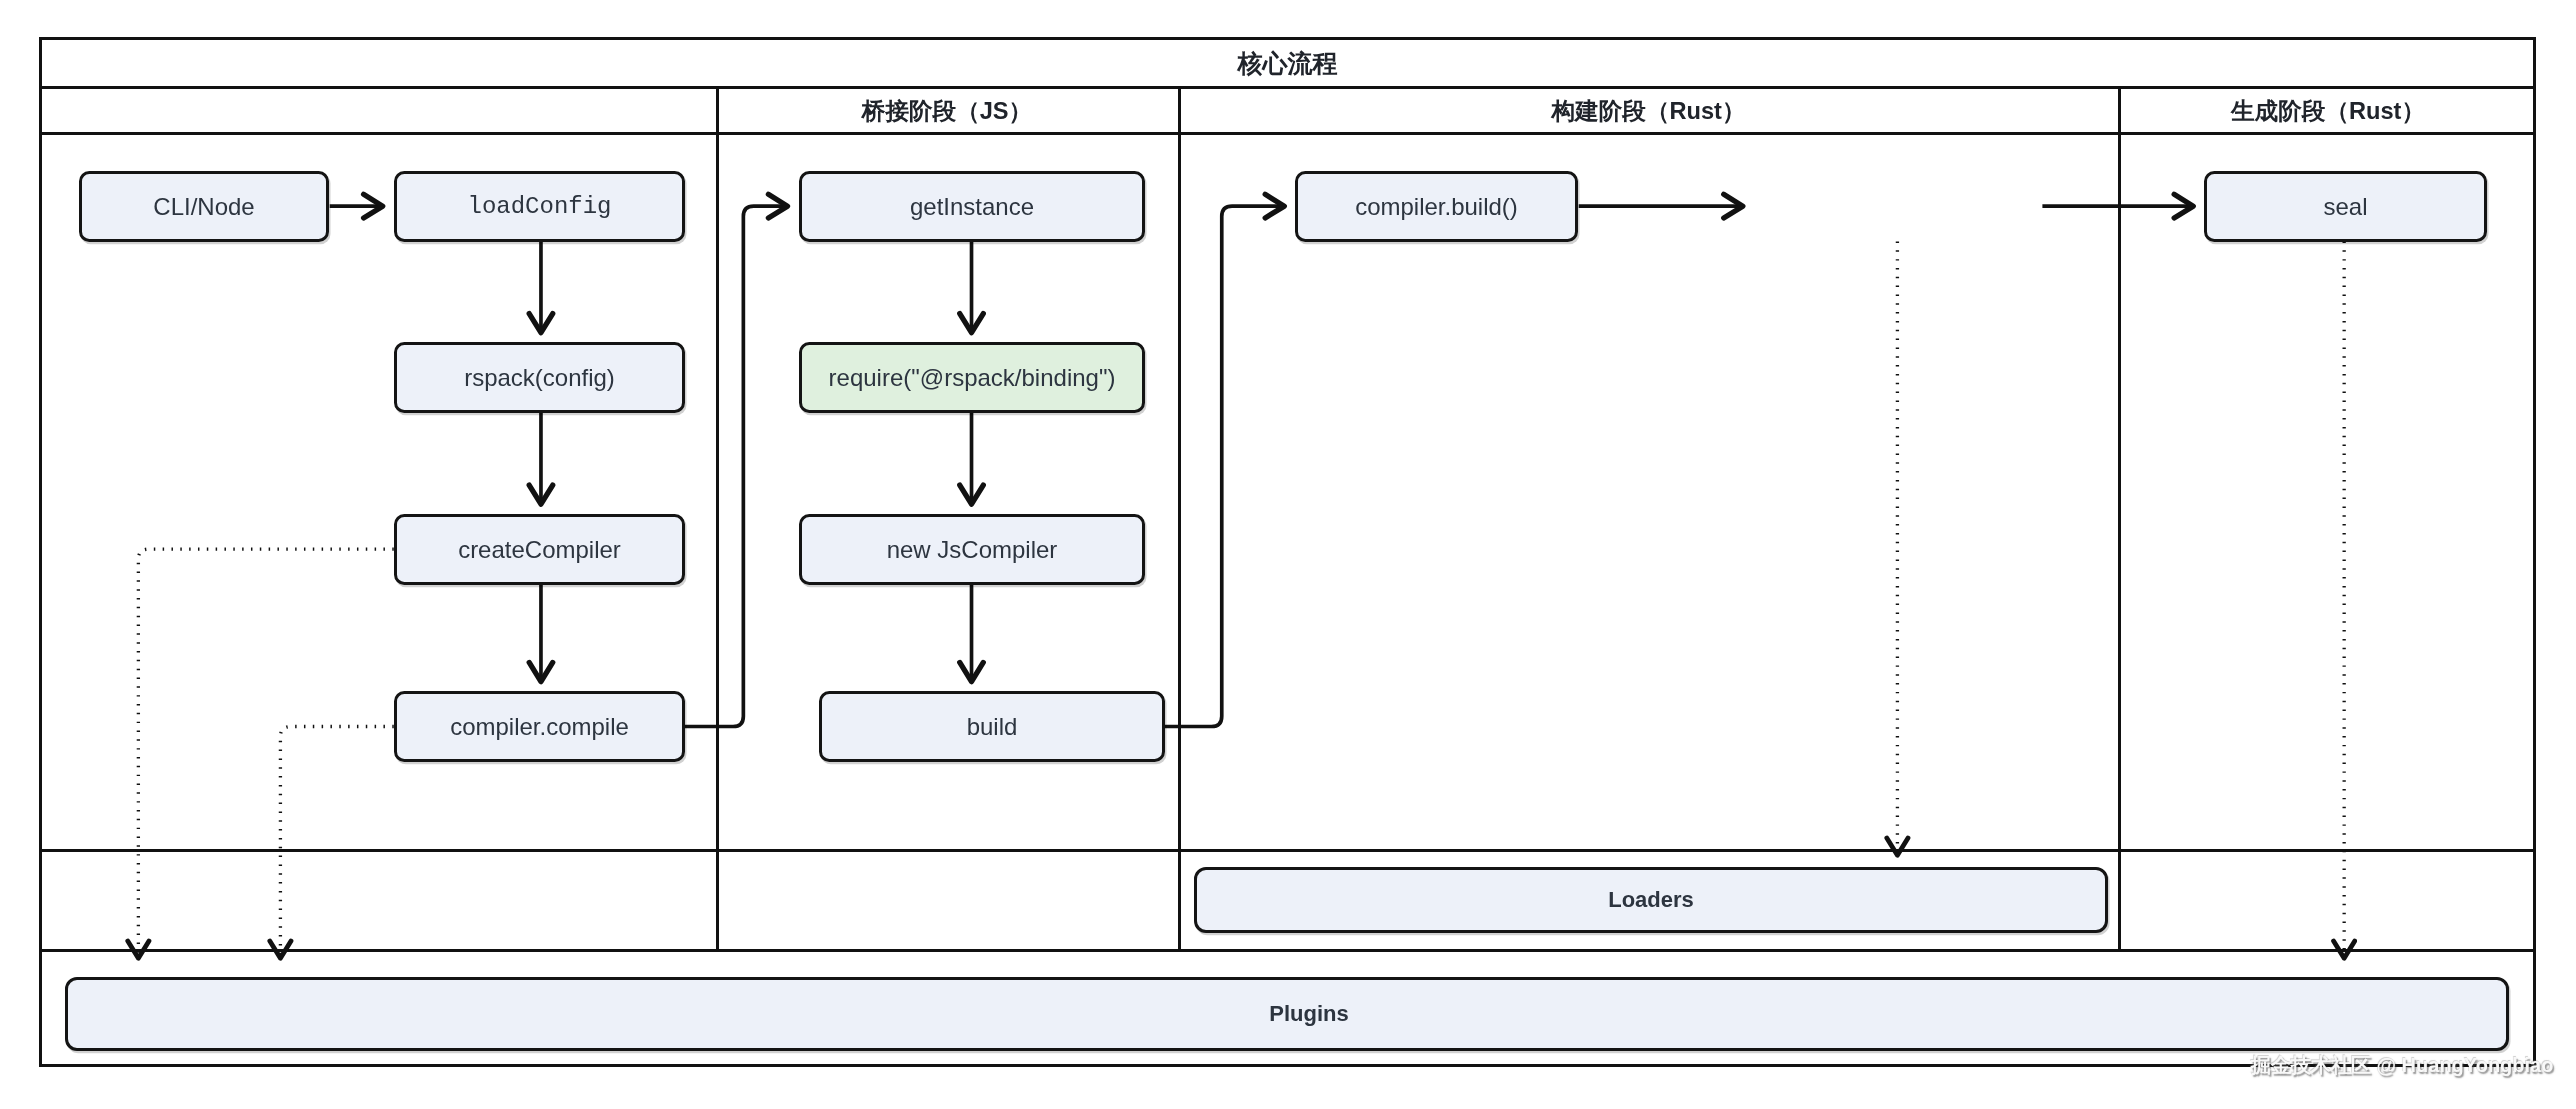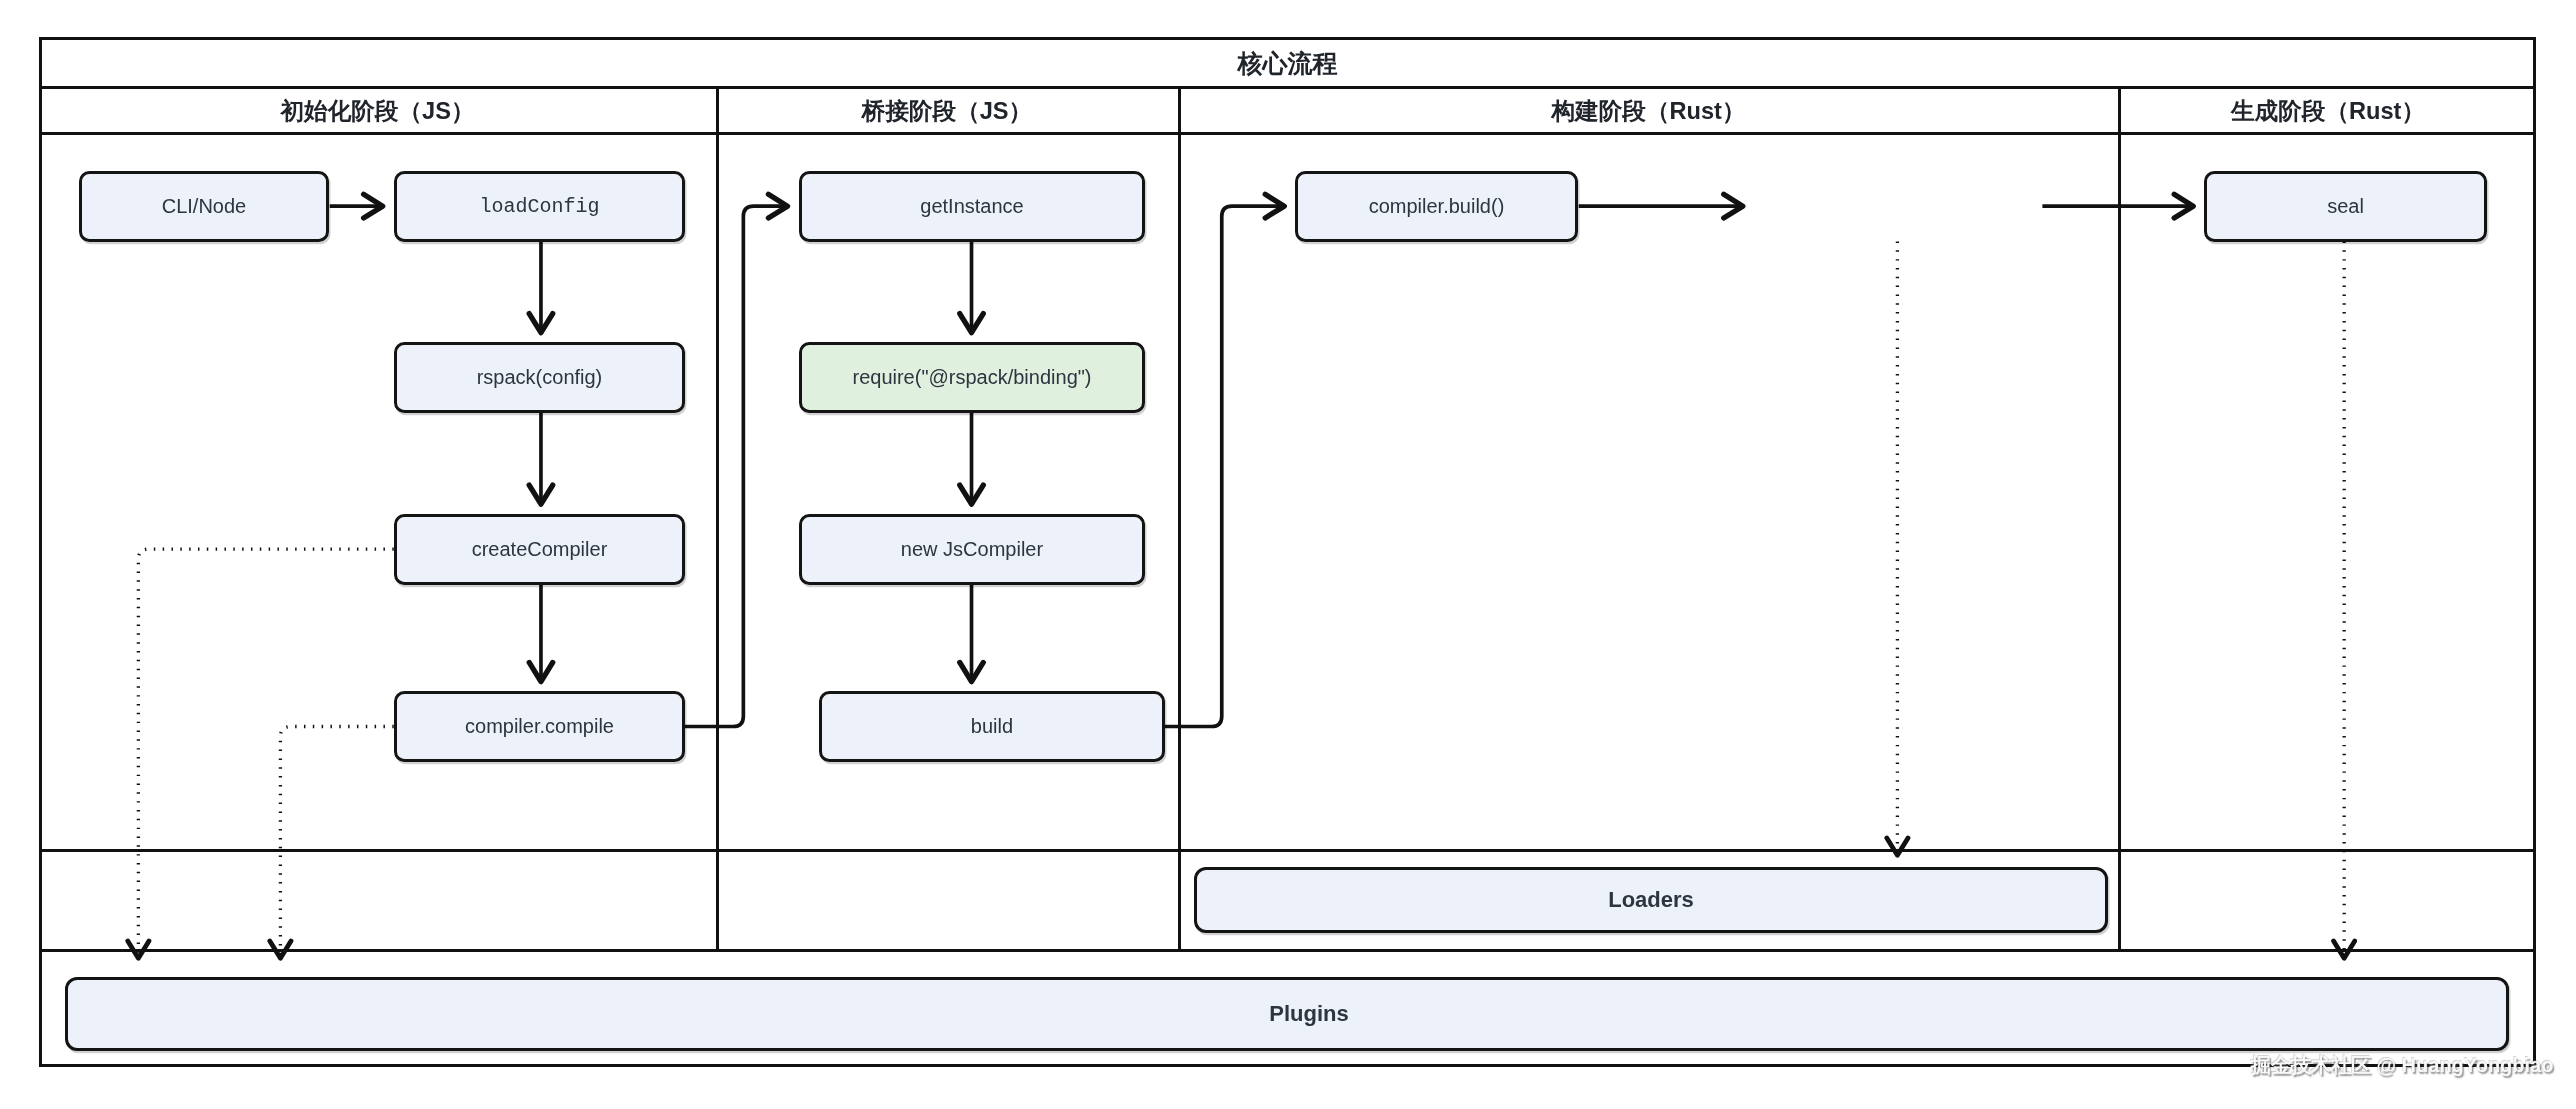--- a/index.html
+++ b/index.html
@@ -28,21 +28,21 @@
     position:absolute;top:89px;height:43px;
     display:flex;align-items:center;justify-content:center;
     font-size:23.6px;font-weight:bold;color:#20242b;
   }
 
   
   .node{
     position:absolute;box-sizing:border-box;
     background:#edf1f9;border:3.7px solid #141414;border-radius:10.3px;
     display:flex;align-items:center;justify-content:center;
-    font-size:20px;color:#2d3540;
+    font-size:24px;color:#2d3540;
     box-shadow:1.5px 2.2px 0 rgba(0,0,0,0.18);
   }
   .node.green{background:#dff0de;}
   .node.banner{font-weight:bold;font-size:22px;border-radius:12px;}
 
   
   svg.wires{position:absolute;left:0;top:0;pointer-events:none;}
   .wire{stroke:#111;stroke-width:5;fill:none;}
   .wire.dotted{stroke-width:4.5;stroke-dasharray:2 10;}
 
@@ -61,21 +61,20 @@
   <div class="frame"></div>
   <div class="hline" style="top:86px;"></div>
   <div class="hline" style="top:132px;"></div>
   <div class="hline" style="top:849px;"></div>
   <div class="hline" style="top:949px;"></div>
   <div class="vline" style="left:716px;"></div>
   <div class="vline" style="left:1178px;"></div>
   <div class="vline" style="left:2118px;"></div>
 
   <div class="title-row">核心流程</div>
-  <div class="hdr" style="left:42px;width:671px;">初始化阶段（JS）</div>
   <div class="hdr" style="left:719px;width:456px;">桥接阶段（JS）</div>
   <div class="hdr" style="left:1181px;width:935px;">构建阶段（Rust）</div>
   <div class="hdr" style="left:2121px;width:414px;">生成阶段（Rust）</div>
 
   <svg class="wires" width="2576" height="1110" viewBox="0 0 3500 1508">
     <defs>
       <marker id="arrow" viewBox="0 0 10 10" refX="7.5" refY="5" markerWidth="8" markerHeight="8" orient="auto" markerUnits="strokeWidth">
         <path d="M1.5,1 L8,5 L1.5,9" fill="none" stroke="#111" stroke-width="1.8" stroke-linecap="round" stroke-linejoin="round"></path>
       </marker>
     </defs>

